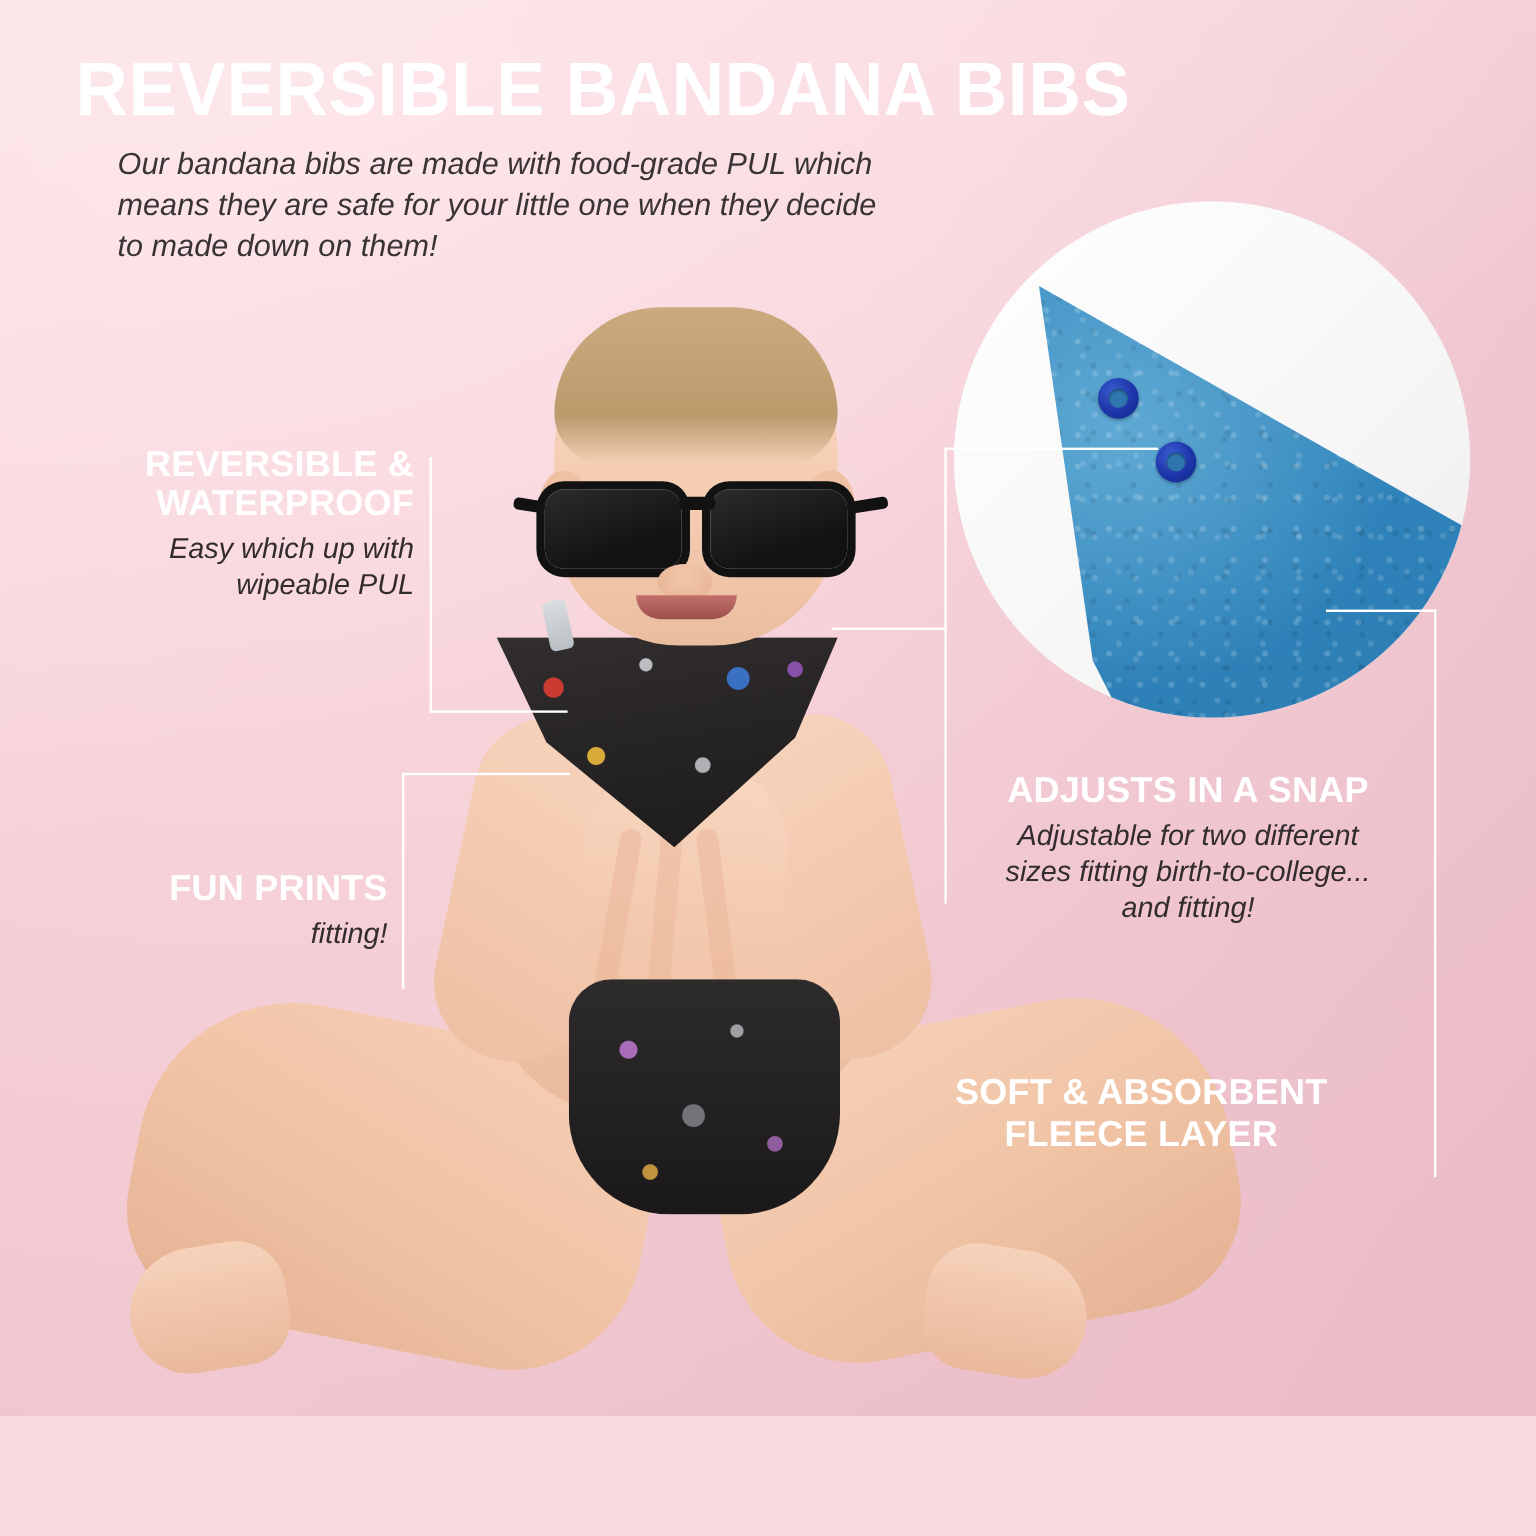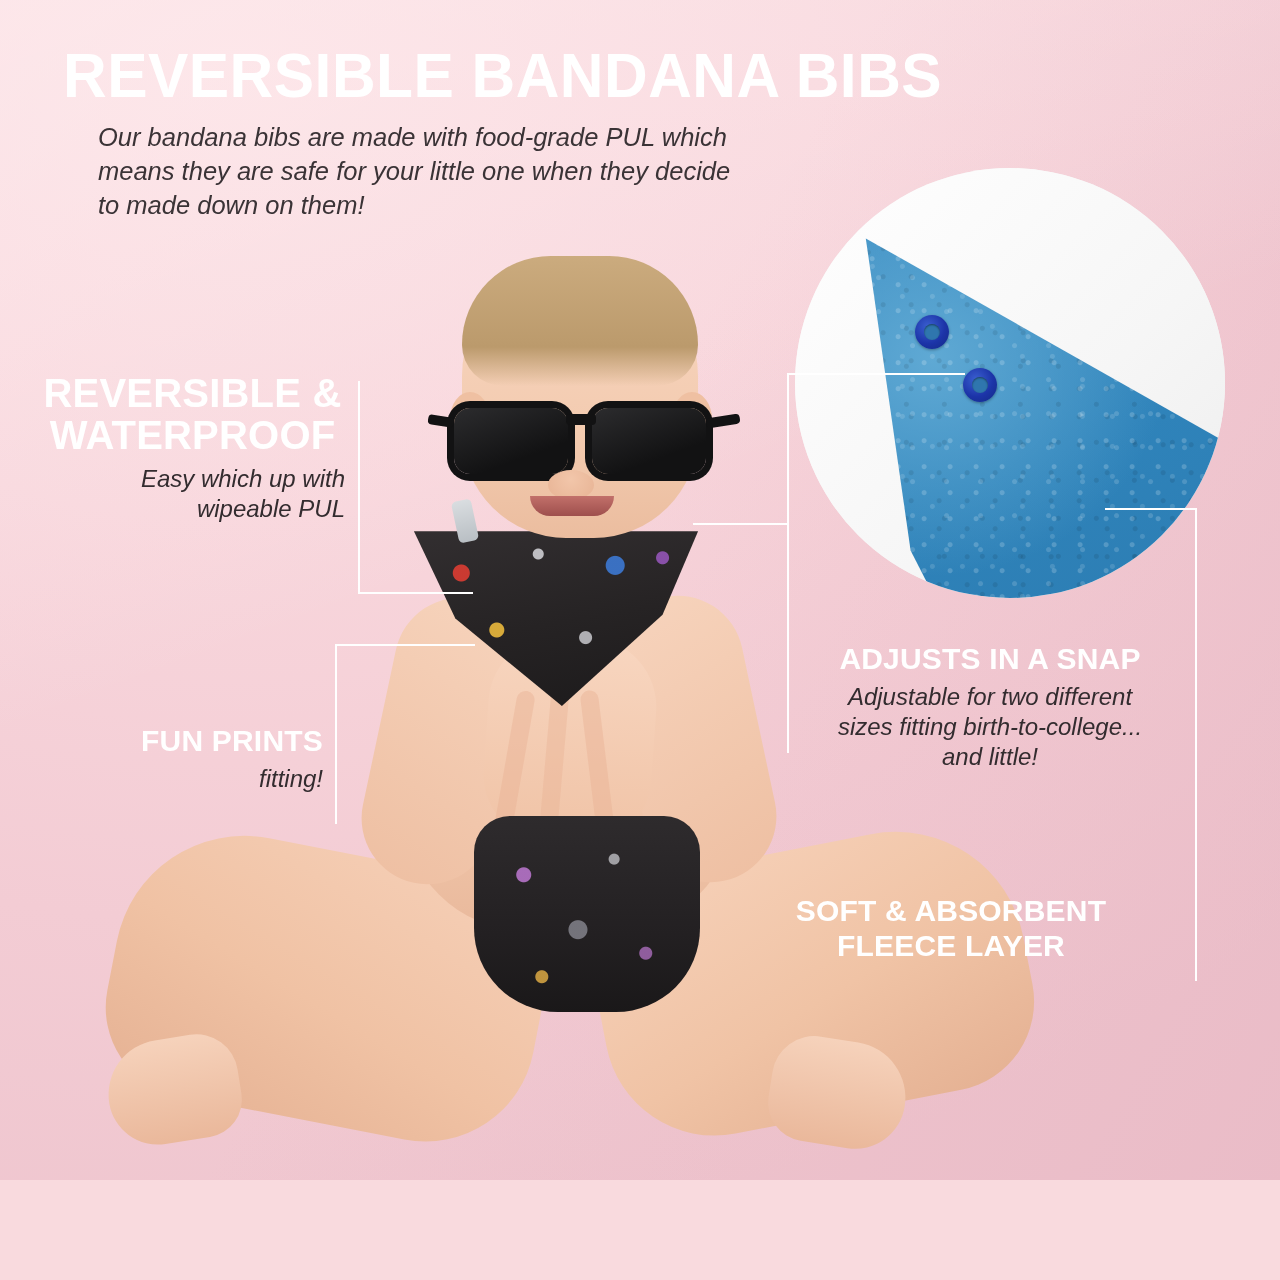--- a/index.html
+++ b/index.html
@@ -98,21 +98,21 @@
     font-size:30px;
   }
   .co .bd{
     font-style:italic;font-weight:500;color:#332c2f;line-height:1.26;
     font-size:24px;margin-top:7px;
   }
   .ta-r{text-align:right;}
   .ta-c{text-align:center;}
 
   #co-rev{left:40px;top:372px;width:305px;}
-  #co-rev .hd{font-size:40px;text-align:center;}
+  #co-rev .hd{font-size:30px;}
   #co-fun{left:40px;top:725px;width:283px;text-align:right;}
   #co-adj{left:795px;top:643px;width:390px;}
   #co-adj .hd{font-size:30px;}
   #co-soft{left:756px;top:893px;width:390px;}
   #co-soft .hd{font-size:30px;line-height:1.18;}
 
   
   #logo{position:absolute;left:978px;top:1185px;width:250px;height:72px;}
   #logo .wordmark{
     position:absolute;left:76px;top:6px;font-size:0;white-space:nowrap;text-align:right;
@@ -263,21 +263,21 @@
     </div>
   </div>
 
   <div class="co ta-c" id="co-adj">
     <div class="hd">
       <div>ADJUSTS IN A SNAP</div>
     </div>
     <div class="bd">
       <div>Adjustable for two different</div>
       <div>sizes fitting birth-to-college...</div>
-      <div>and little!</div>
+      <div>and fitting!</div>
     </div>
   </div>
 
   <div class="co ta-c" id="co-soft">
     <div class="hd">
       <div>SOFT &amp; ABSORBENT</div>
       <div>FLEECE LAYER</div>
     </div>
   </div>
 

